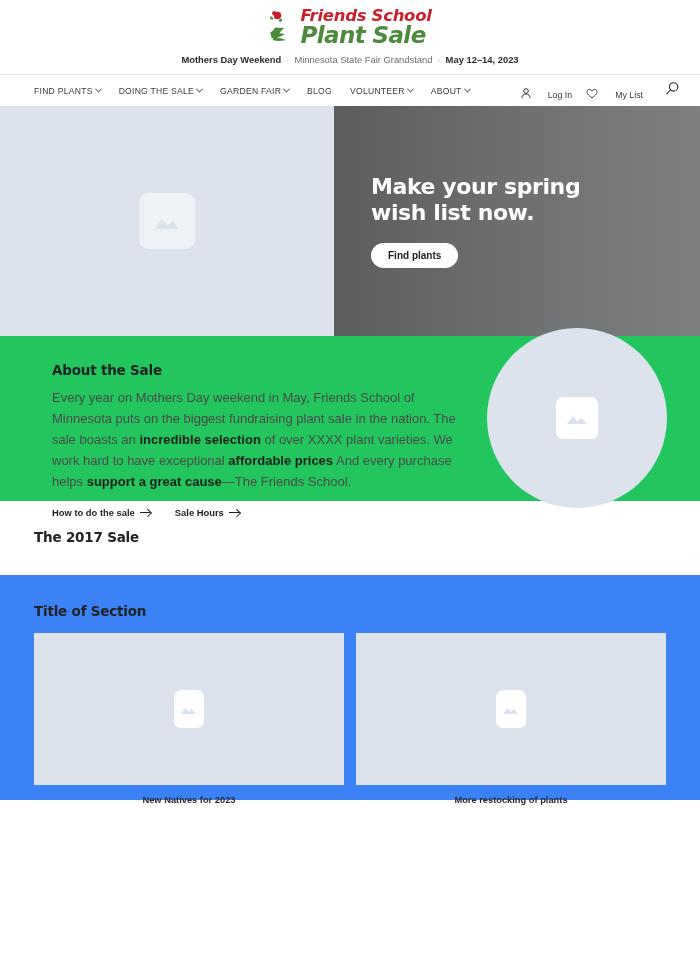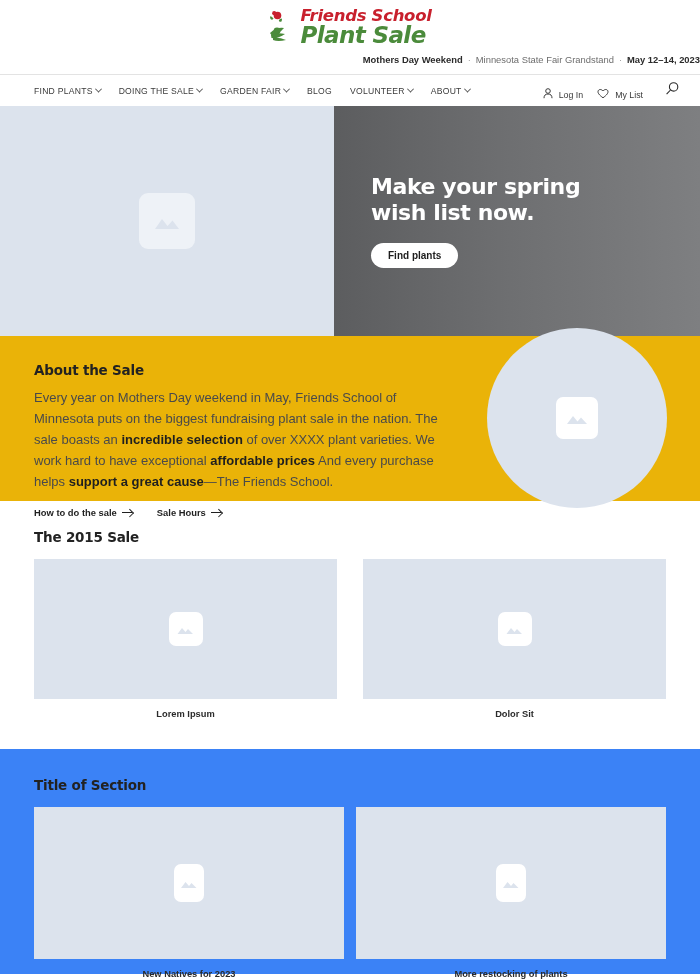--- a/index.html
+++ b/index.html
@@ -25,21 +25,21 @@
     color: #c8202d; font-style: italic; font-weight: bold;
     font-size: 16.5px; letter-spacing: -0.3px;
     font-family: "DejaVu Sans", sans-serif;
   }
   .logo-l2 {
     color: #4b8b3b; font-style: italic; font-weight: bold;
     font-size: 23px; letter-spacing: -0.6px; margin-top: 1px;
     font-family: "DejaVu Sans", sans-serif;
   }
   .tagline {
-    text-align: right; font-size: 9.4px; padding: 6px 0 0 0;
+    text-align: center; font-size: 9.4px; padding: 6px 0 0 0;
     white-space: nowrap; color: #6d6d6d;
   }
   .tagline .b { font-weight: bold; color: #2b2b2b; }
   .tagline .dot { color: #9a9a9a; padding: 0 5px; }
 
   .navbar {
     margin-top: 9px;
     border-top: 1px solid #e3e3e3;
     height: 32px;
     display: flex; align-items: center;
@@ -51,21 +51,21 @@
     display: flex; align-items: center; gap: 3px; cursor: pointer;
     text-transform: uppercase;
   }
   .caret {
     display: inline-block; width: 5px; height: 5px;
     border-right: 1px solid #555; border-bottom: 1px solid #555;
     transform: rotate(45deg) translate(-1px,-1px);
   }
   .nav-right { display: flex; align-items: center; gap: 14px; }
   .nav-util {
-    display: flex; align-items: center; gap: 6px;
+    display: flex; align-items: center; gap: 17px;
     font-size: 8.8px; color: #3a3a3a; cursor: pointer; margin-top: 8px;
   }
   .search-btn { cursor: pointer; padding-left: 8px; }
 
   
   .hero { position: relative; height: 230px; display: flex; }
   .hero-left {
     width: 334px; background: #dce3ed;
     display: flex; align-items: center; justify-content: center;
   }
@@ -91,22 +91,22 @@
   
   .ph {
     background: #ffffff; border-radius: 7px;
     display: flex; align-items: center; justify-content: center;
   }
   .ph svg { display: block; }
   .ph-hero { width: 56px; height: 56px; background: #eef2f7; border-radius: 9px; }
 
   
   .about {
-    position: relative; background: #eab308;
-    height: 165px; padding: 26px 34px 0 34px;
+    position: relative; background: #22c55e;
+    height: 165px; padding: 26px 34px 0 52px;
   }
   .about h2 {
     font-size: 13.5px; font-weight: bold; letter-spacing: -0.2px;
     color: #222; margin-bottom: 9px;
     font-family: "DejaVu Sans", sans-serif;
   }
   .about p {
     font-size: 13px; line-height: 1.62; color: #4a4a4a;
     max-width: 412px;
   }
@@ -298,43 +298,21 @@
     <div class="about-circle">
       <div class="ph" style="width:42px;height:42px;">
         <svg width="26" height="20" viewBox="0 0 26 20">
           <path d="M3 16 L9 8 L13.5 13.5 L17 9.5 L23 16 Z" fill="#dce3ed"></path>
         </svg>
       </div>
     </div>
   </div>
 
   <div class="sale">
-    <h2>The 2015 Sale</h2>
-    <div class="sale-grid">
-      <div class="sale-card">
-        <div class="sale-thumb">
-          <div class="ph" style="width:34px;height:34px;">
-            <svg width="21" height="16" viewBox="0 0 21 16">
-              <path d="M2.5 13 L7 7 L10.5 11 L13 8 L18 13 Z" fill="#dce3ed"></path>
-            </svg>
-          </div>
-        </div>
-        <div class="caption">Lorem Ipsum</div>
-      </div>
-      <div class="sale-card">
-        <div class="sale-thumb">
-          <div class="ph" style="width:34px;height:34px;">
-            <svg width="21" height="16" viewBox="0 0 21 16">
-              <path d="M2.5 13 L7 7 L10.5 11 L13 8 L18 13 Z" fill="#dce3ed"></path>
-            </svg>
-          </div>
-        </div>
-        <div class="caption">Dolor Sit</div>
-      </div>
-    </div>
+    <h2>The 2017 Sale</h2>
   </div>
 
   <div class="sect3">
     <h2>Title of Section</h2>
     <div class="sect3-grid">
       <div class="sect3-card">
         <div class="sect3-thumb">
           <div class="ph" style="width:30px;height:38px;">
             <svg width="20" height="15" viewBox="0 0 20 15">
               <path d="M2 12 L6.5 6 L10 10 L12.5 7 L17.5 12 Z" fill="#dce3ed"></path>

